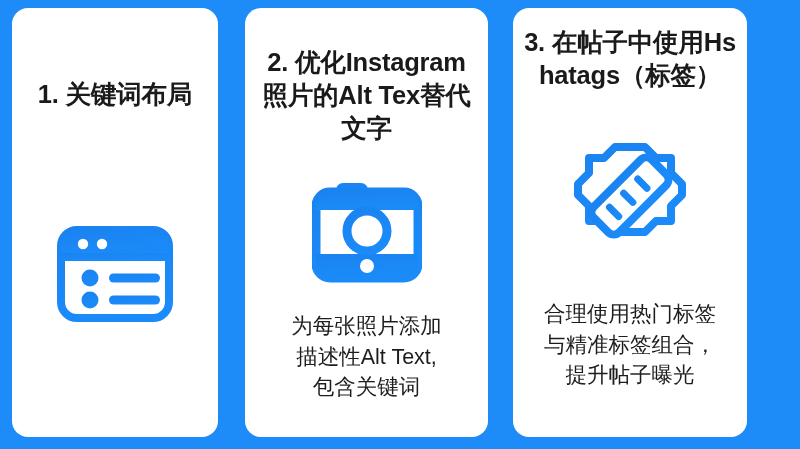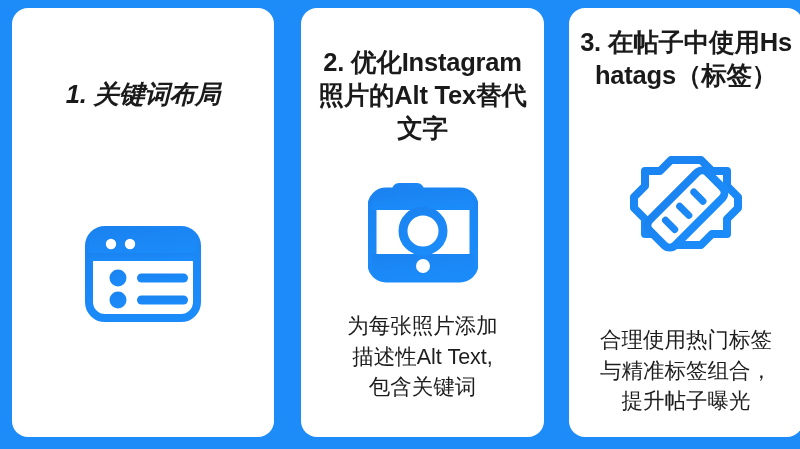--- a/index.html
+++ b/index.html
@@ -35,21 +35,21 @@
   .card {
     background: #ffffff;
     border-radius: 16px;
     box-sizing: border-box;
     display: flex;
     flex-direction: column;
     align-items: flex-end;
     overflow: hidden;
     flex: 0 0 auto;
   }
-  .card-1 { width: 262px; margin-right: 27px; font-style: italic; }
+  .card-1 { width: 206px; margin-right: 27px; }
   .card-2 { width: 243px; margin-right: 25px; }
   .card-3 { width: 234px; }
 
   .card-title {
     font-weight: bold;
     font-size: 25.5px;
     line-height: 1.30;
     color: #1a1a1a;
     text-align: center;
     letter-spacing: -0.2px;
@@ -78,21 +78,21 @@
     color: #1d1d1d;
     text-align: center;
     padding: 0 12px 34px 12px;
     margin: 0;
     width: 100%;
     box-sizing: border-box;
     white-space: pre-line;
   }
   .card-1 .card-body { padding-bottom: 34px; }
   .card-2 .card-body { padding-bottom: 34px; }
-  .card-3 .card-body { padding-bottom: 20px; }
+  .card-3 .card-body { padding-bottom: 46px; }
 </style>
 </head>
 <body>
 
 <div id="stage" style="background: rgb(29, 139, 248);">
   <div class="cards-row">
 
     <div class="card card-1" style="background: rgb(255, 255, 255);">
       <div class="card-title" style="color: rgb(26, 26, 26);">1. 关键词布局</div>
       <div class="icon-wrap">

